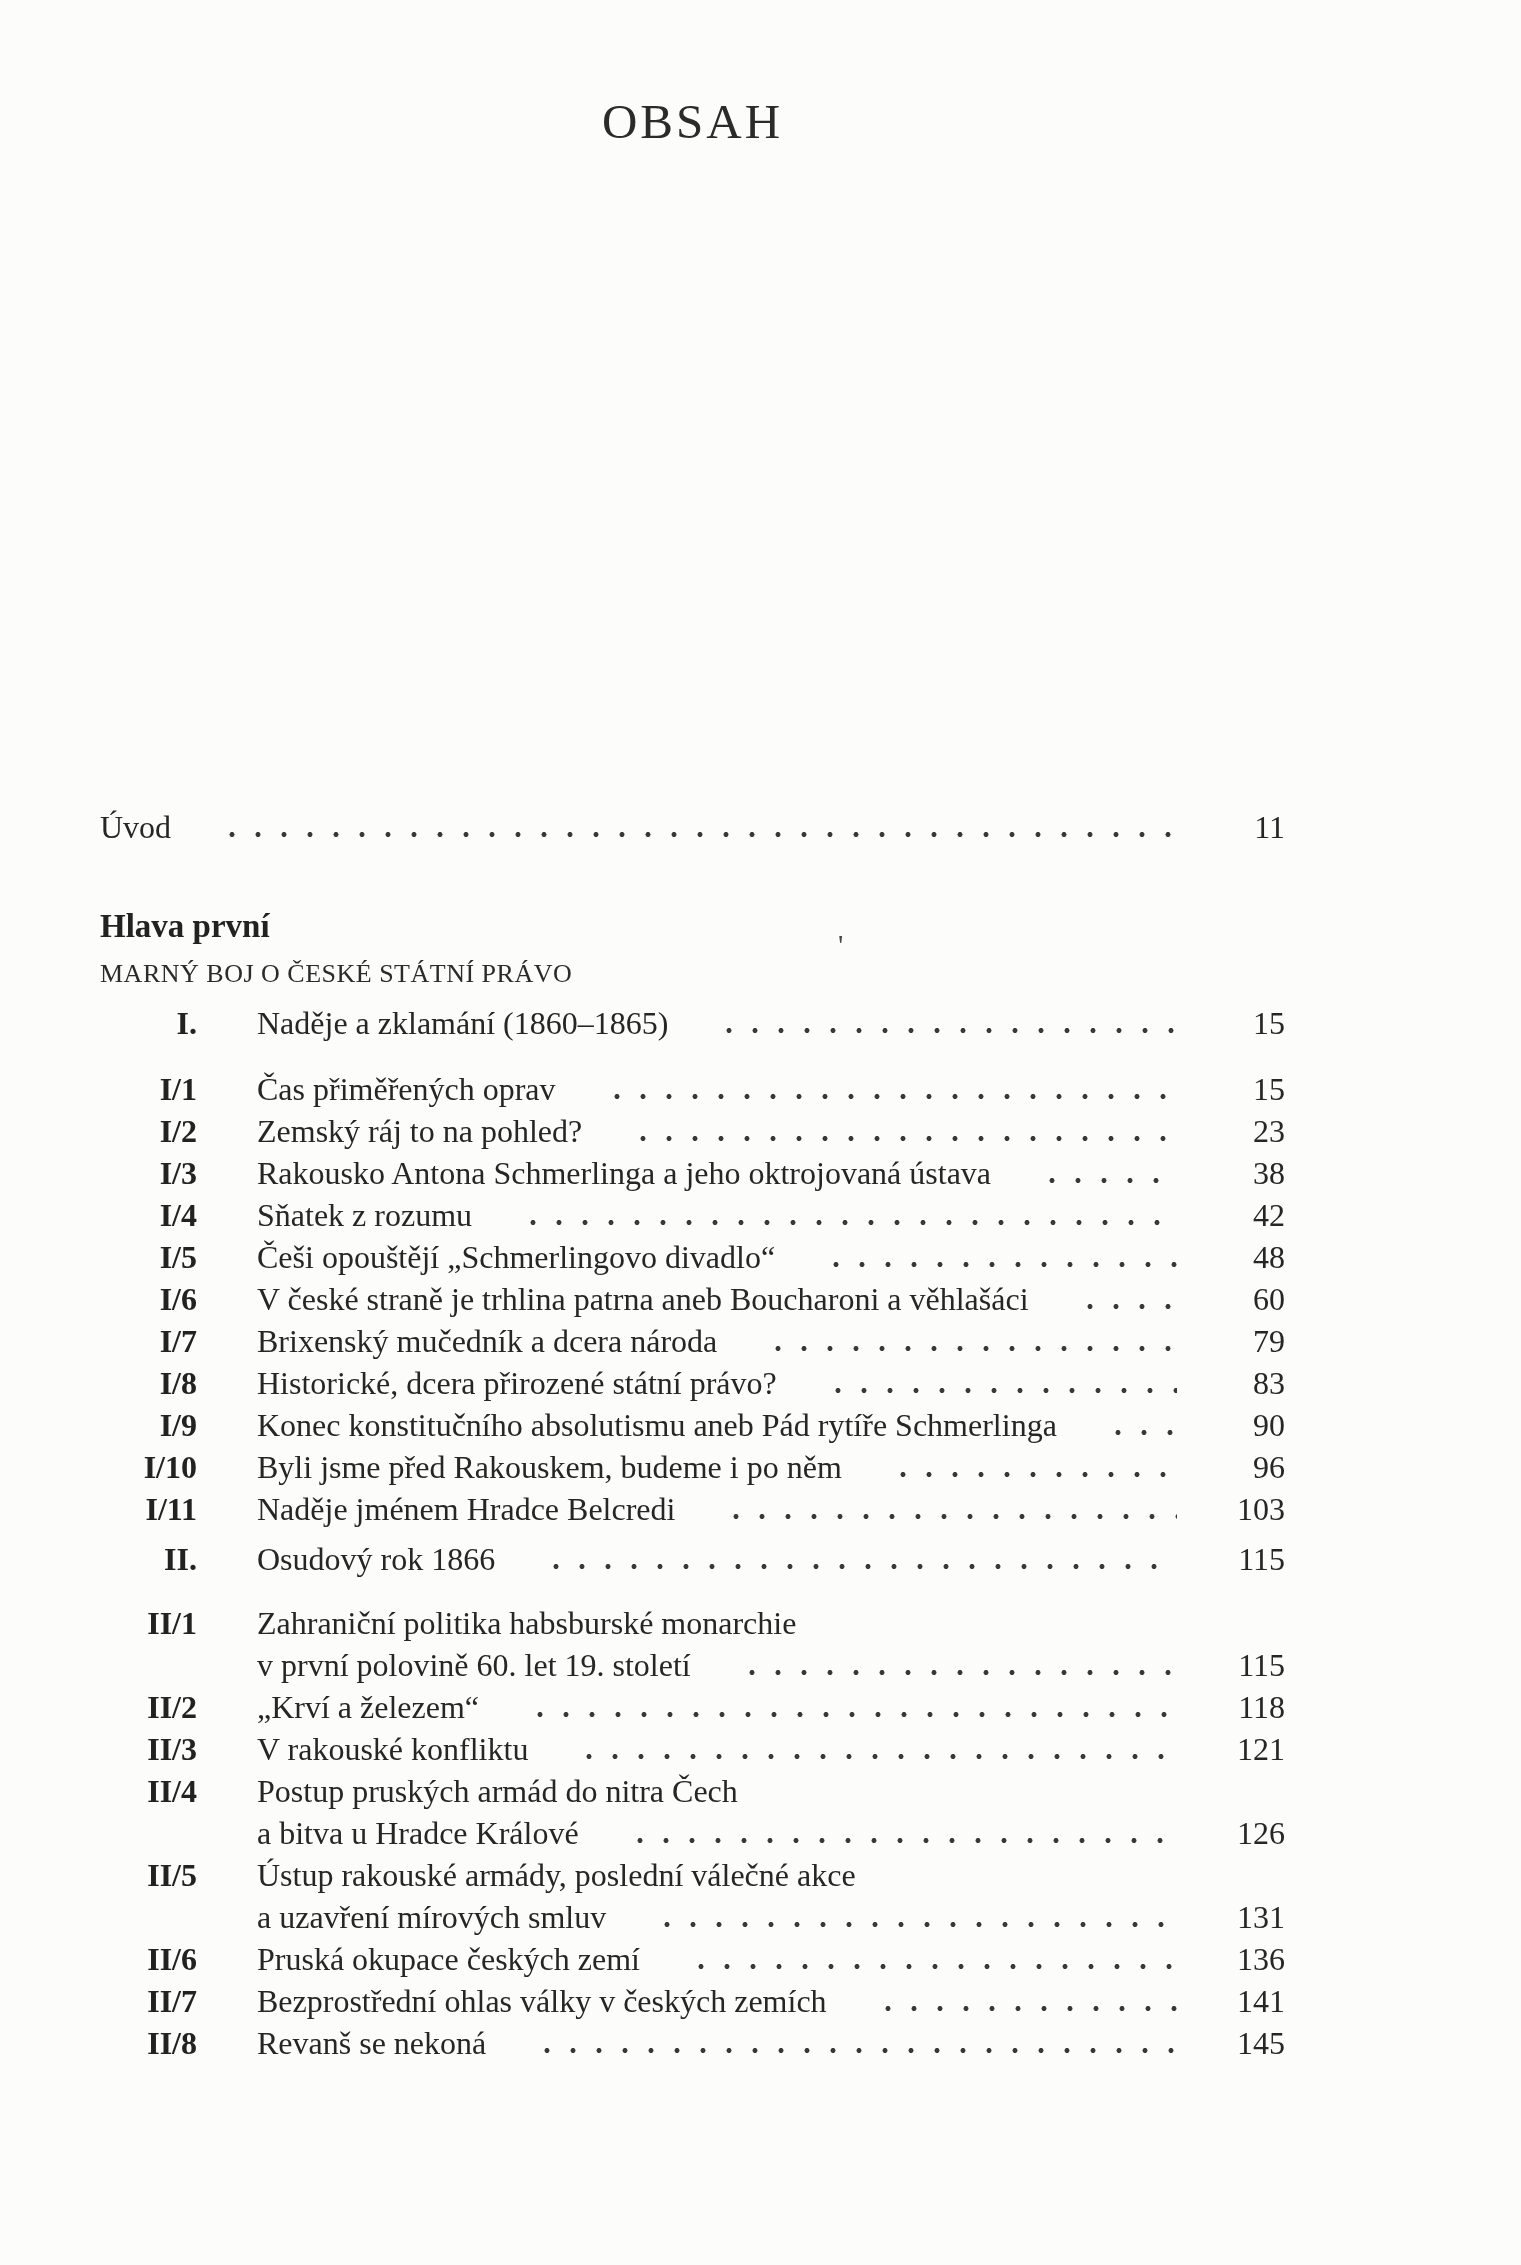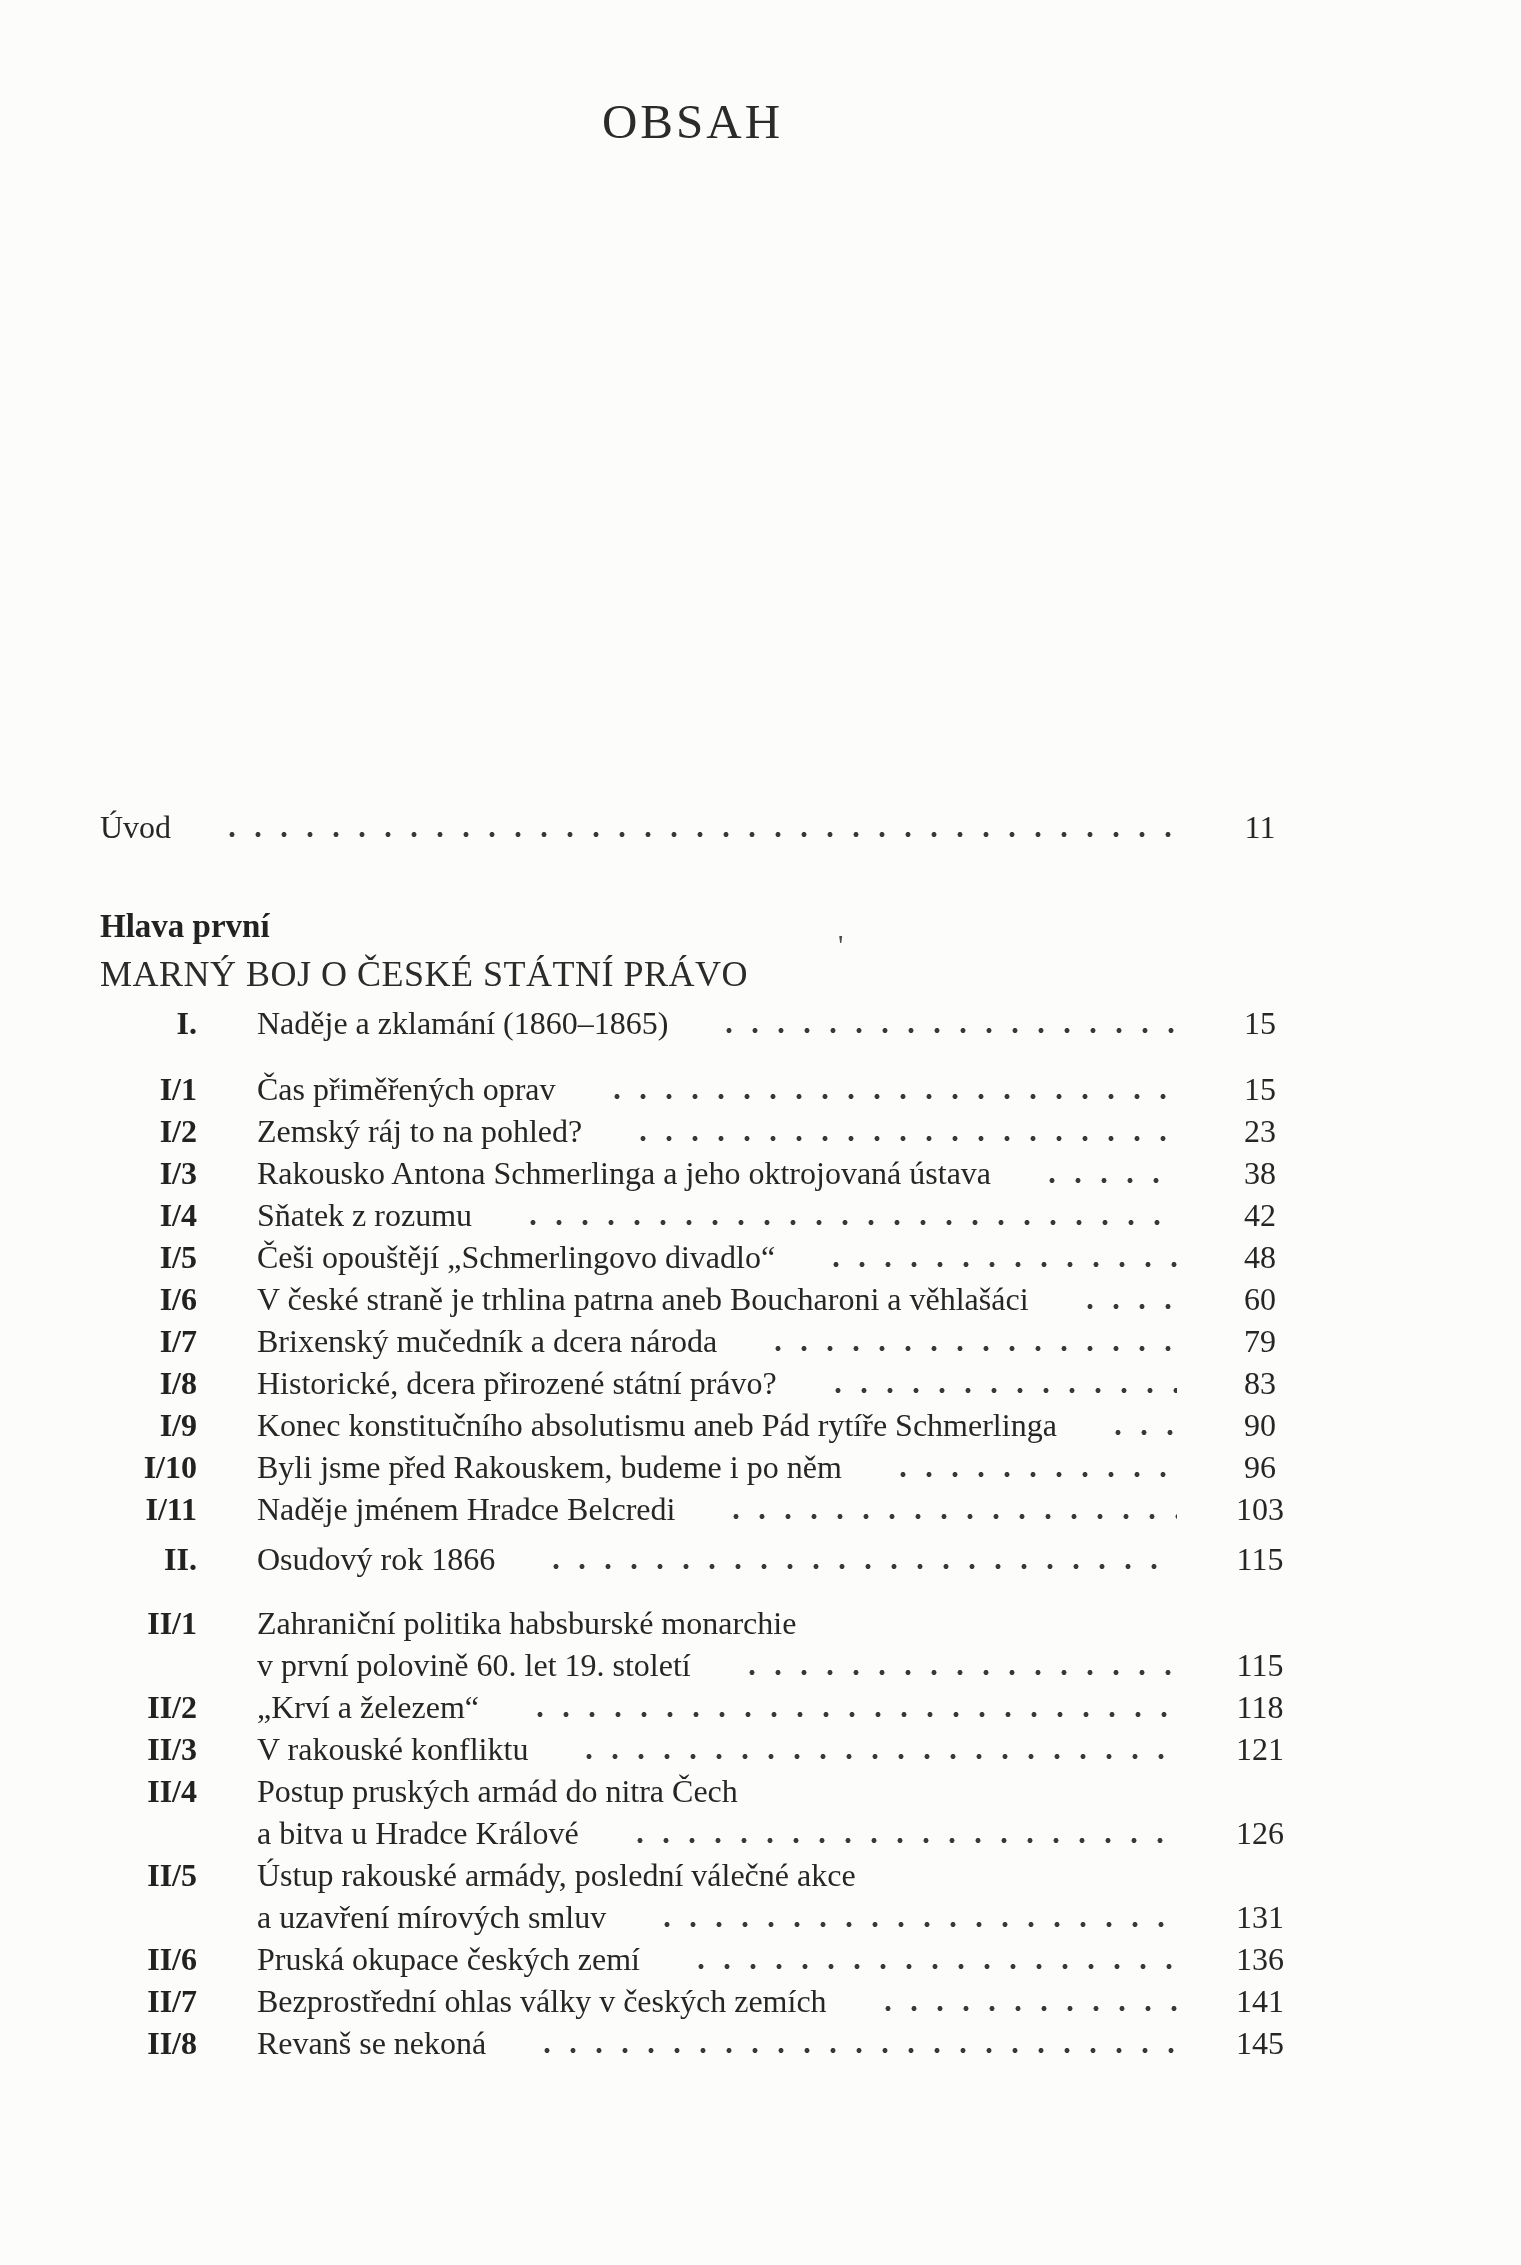--- a/index.html
+++ b/index.html
@@ -52,32 +52,32 @@
     height: 7px;
     margin: 0 14px 0 14px;
     background-image: radial-gradient(circle at 3px 3.5px, #383838 2.2px, rgba(0,0,0,0) 2.8px);
     background-size: 26px 7px;
     background-repeat: repeat-x;
     background-position: left bottom;
   }
   .pg {
     flex: none;
     min-width: 50px;
-    text-align: center;
+    text-align: right;
   }
   .intro-row { margin-top: 658px; }
   .part-heading { margin-top: 55px; }
   .part-line1 {
     font-size: 33px;
     font-weight: bold;
     line-height: 46px;
     color: #222;
   }
   .part-line2 {
-    font-size: 36px;
+    font-size: 26px;
     line-height: 50px;
     letter-spacing: 0.5px;
     color: #2b2b2b;
   }
   .section-row { margin-top: 3px; }
   .section-row .ttl { }
   .entries { margin-top: 24px; }
   .entries-2 { margin-top: 22px; }
   .section-row-2 { margin-top: 8px; }
   .stray-mark {

